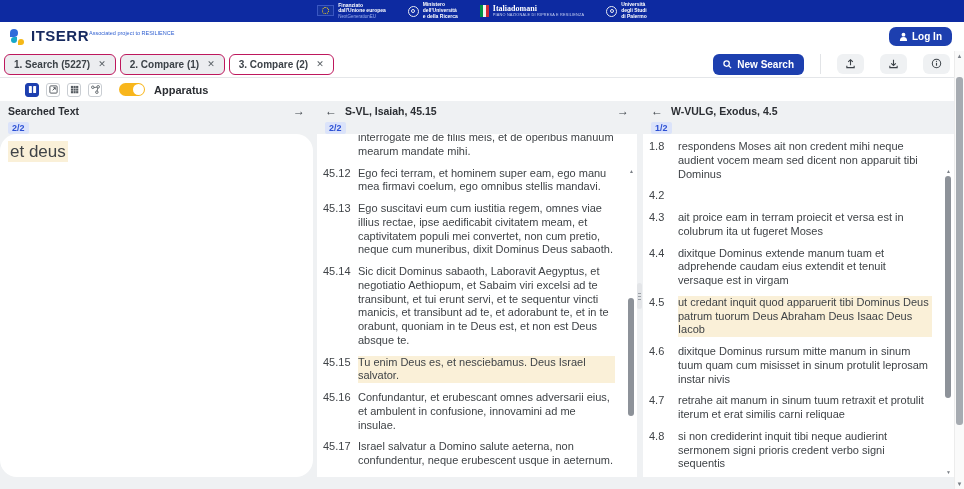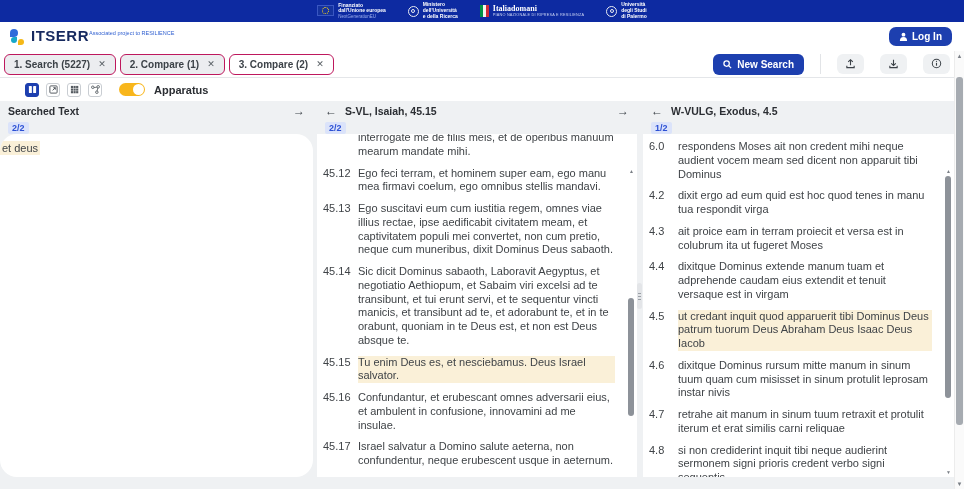--- a/index.html
+++ b/index.html
@@ -74,21 +74,21 @@
   .col2 { left:317px; width:320px; }
   .col3 { left:643px; width:311px; }
   .col-head { height:33px; padding:4px 8px 0 8px; background:#eff1f3; flex:none; }
   .col-head-row { display:flex; align-items:center; gap:8px; }
   .col-title { font-size:10.5px; font-weight:bold; color:#2b2e33; }
   .nav-arrow { font-size:12px; color:#3c4248; cursor:pointer; line-height:1; }
   .nav-arrow.right { margin-left:auto; }
   .badge { display:inline-block; margin-top:2px; font-size:9px; font-weight:bold; color:#2c50d4;
     background:#dbe3fa; border-radius:2px; padding:1px 4px; }
   .col-body { background:#fff; flex:1; overflow:hidden; position:relative; }
-  .col1 .col-body { padding:8px 0; font-size:11px; color:#3f4347;border-radius:17px; }
+  .col1 .col-body { padding:8px 8px; font-size:17px; color:#3f4347;border-radius:17px; }
   .hl-chip { background:#faf0d8; padding:1px 2px; }
   .verses { padding:6px 22px 0 6px; }
   .verse { display:flex; margin-bottom:8px; font-size:11px; line-height:1.25; color:#3f4347; }
   .verse .v-num { flex:none; margin-right:7px; text-align:left; }
   .col2 .v-num { width:28px; }
   .col3 .v-num { width:22px; }
   .verse .v-text { flex:1; }
   .verse.hl .v-text { background:#faf0d8; }
   .verse.partial { margin-top:-9px; }
 
@@ -372,27 +372,26 @@
       <div class="col-head-row">
         <span class="nav-arrow">←</span>
         <span class="col-title">W-VULG, Exodus, 4.5</span>
       </div>
       <span class="badge">1/2</span>
     </div>
     <div class="col-body">
       <div class="verses">
 
           <div class="verse">
-            <span class="v-num">6.0</span>
+            <span class="v-num">1.8</span>
             <span class="v-text">respondens Moses ait non credent mihi neque audient vocem meam sed dicent non apparuit tibi Dominus</span>
           </div>
 
           <div class="verse">
             <span class="v-num">4.2</span>
-            <span class="v-text">dixit ergo ad eum quid est hoc quod tenes in manu tua respondit virga</span>
           </div>
 
           <div class="verse">
             <span class="v-num">4.3</span>
             <span class="v-text">ait proice eam in terram proiecit et versa est in colubrum ita ut fugeret Moses</span>
           </div>
 
           <div class="verse">
             <span class="v-num">4.4</span>
             <span class="v-text">dixitque Dominus extende manum tuam et adprehende caudam eius extendit et tenuit versaque est in virgam</span>

